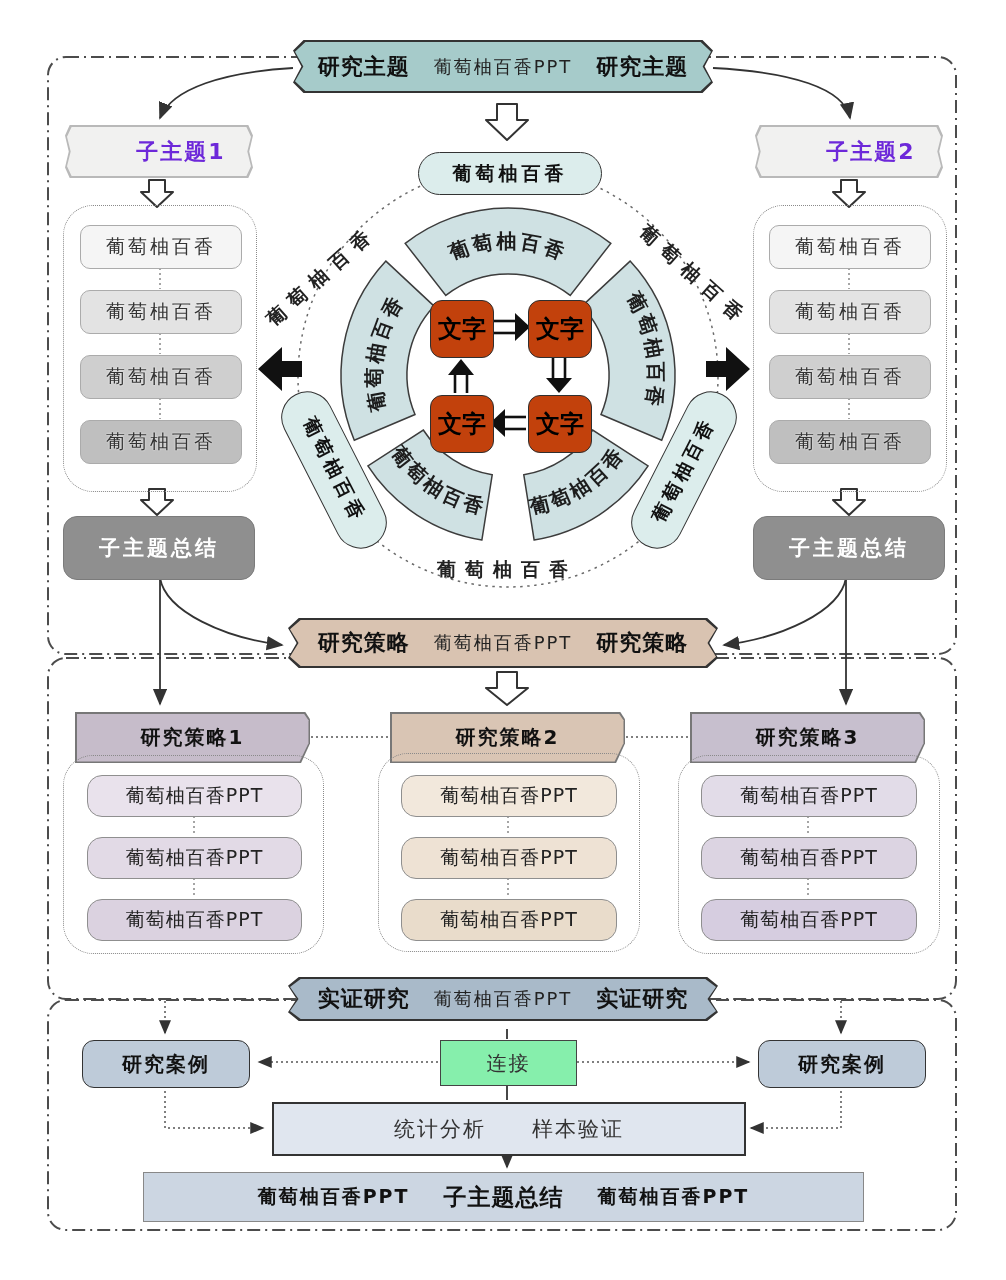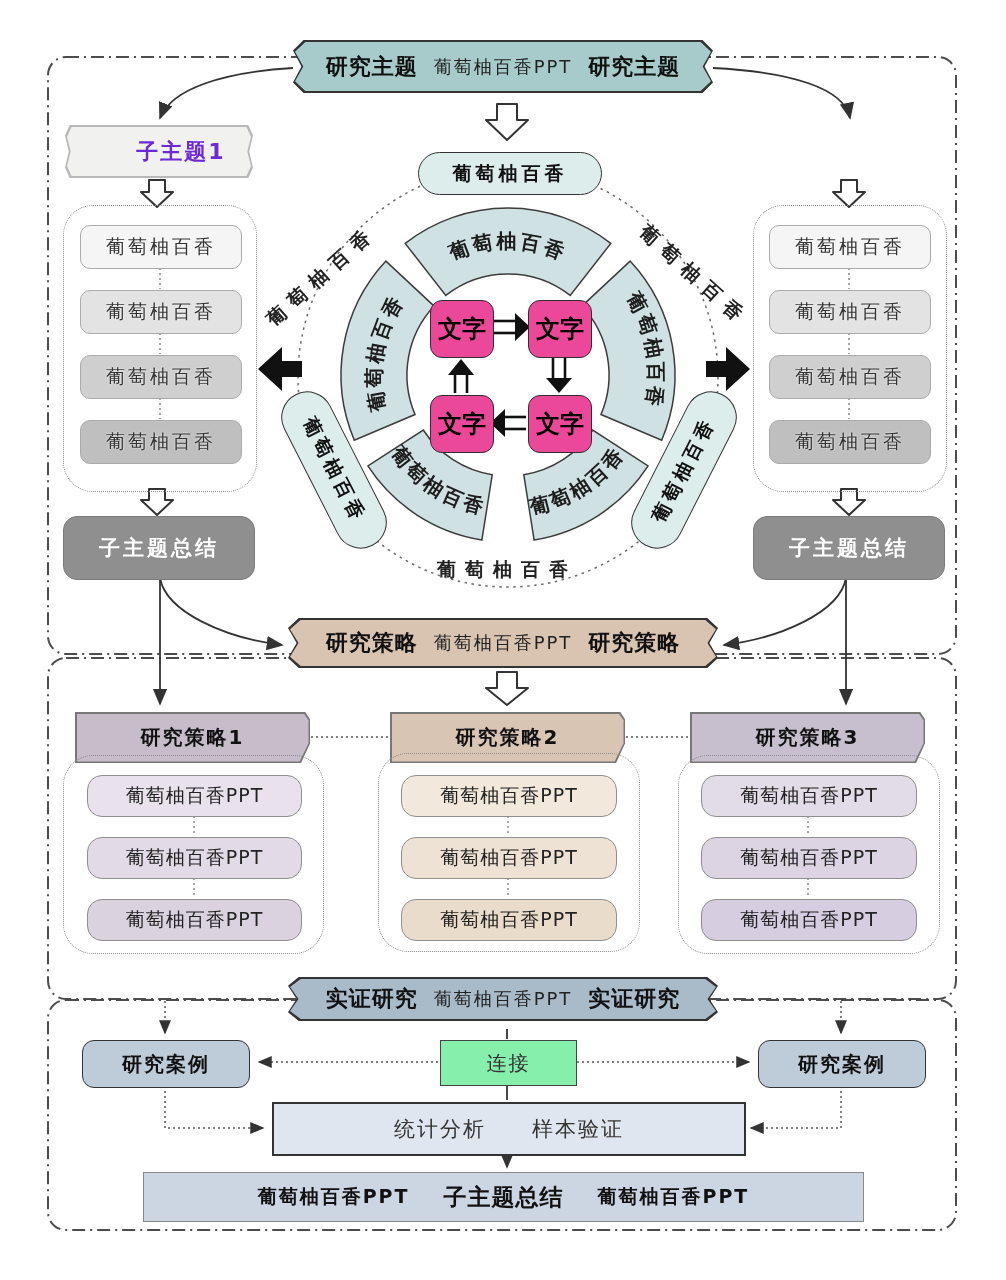--- a/index.html
+++ b/index.html
@@ -5,21 +5,21 @@
   html,body{margin:0;padding:0;background:#ffffff;}
   body{font-family:"DejaVu Sans","Liberation Sans",sans-serif;color:#222;}
   .stage{position:relative;width:1006px;height:1280px;background:#fff;overflow:hidden;margin:0 auto;}
   .stage svg.gfx{position:absolute;left:0;top:0;width:1006px;height:1280px;}
 
   
   .plaque{position:absolute;background:#333;
     clip-path:polygon(2.5% 0%,97.5% 0%,100% 20%,98% 50%,100% 80%,97.5% 100%,2.5% 100%,0% 80%,2% 50%,0% 20%);}
   .plaque .fill{position:absolute;left:2px;top:2px;right:2px;bottom:2px;
     clip-path:polygon(2.5% 0%,97.5% 0%,100% 20%,98% 50%,100% 80%,97.5% 100%,2.5% 100%,0% 80%,2% 50%,0% 20%);}
-  .plaque .txt{position:absolute;inset:0;display:flex;align-items:center;justify-content:center;white-space:nowrap;}
+  .plaque .txt{position:absolute;inset:0;display:flex;align-items:center;justify-content:center;white-space:nowrap;gap:8px;}
   .plaque.light{background:#b9b9b9;}
   .txt .b{font-weight:bold;font-size:22px;letter-spacing:1px;color:#111;}
   .txt .m{font-size:18px;letter-spacing:2px;margin:0 16px;color:#222;}
   .txt .hdr{font-weight:bold;font-size:22px;letter-spacing:2px;color:#6d28d9;margin-left:44px;}
 
   
   .fold{position:absolute;background:#777;
     clip-path:polygon(0 0,98% 0,100% 14%,100% 62%,96.2% 100%,0 100%);}
   .fold .fill{position:absolute;left:1.5px;top:1.5px;right:1.5px;bottom:1.5px;
     clip-path:polygon(0 0,98% 0,100% 14%,100% 62%,96.2% 100%,0 100%);}
@@ -37,21 +37,21 @@
     background:#8f8f8f;border:1px solid #7b7b7b;border-radius:14px;color:#fff;
     font-weight:bold;font-size:21px;letter-spacing:3px;}
   .pill{position:absolute;display:flex;align-items:center;justify-content:center;
     background:#dcedec;border:1.6px solid #333;border-radius:26px;
     font-weight:bold;font-size:19px;letter-spacing:4px;color:#111;}
   .ringlabel{position:absolute;display:flex;align-items:center;justify-content:center;
     font-weight:bold;font-size:19px;letter-spacing:9px;color:#222;white-space:nowrap;}
   .wbox{position:absolute;display:flex;align-items:center;justify-content:center;
     font-weight:bold;color:#111;white-space:nowrap;}
   .cycle-box{position:absolute;display:flex;align-items:center;justify-content:center;
-    background:#ec4899;border:1.6px solid #2f2f2f;border-radius:12px;
+    background:#c2410c;border:1.6px solid #2f2f2f;border-radius:12px;
     font-weight:bold;font-size:24px;color:#000;}
 
   svg text.arcTxt{font-weight:bold;font-size:20px;letter-spacing:3px;fill:#1c1c1c;
     font-family:"DejaVu Sans","Liberation Sans",sans-serif;}
 </style>
 </head>
 <body>
 
 <div class="stage">
 
@@ -165,20 +165,26 @@
       <span class="b">研究主题</span>
     </div>
   </div>
 
   <div class="plaque light" style="left:65px;top:125px;width:188px;height:53px;">
     <div class="fill" style="background:#f1f1f0;"></div>
     <div class="txt">
         <span class="hdr">子主题1</span>
       </div>
   </div>
+  <div class="plaque light" style="left:755px;top:125px;width:188px;height:53px;">
+    <div class="fill" style="background:#f1f1f0;"></div>
+    <div class="txt">
+        <span class="hdr">子主题2</span>
+      </div>
+  </div>
 
   <div class="dotbox" style="left:63px;top:205px;width:192px;height:285px;"></div>
   <div class="item" style="left:80px;top:225px;width:160px;height:42px;background:#f5f5f5;">葡萄柚百香</div>
   <div class="item" style="left:80px;top:290px;width:160px;height:42px;background:#e3e3e3;">葡萄柚百香</div>
   <div class="item" style="left:80px;top:355px;width:160px;height:42px;background:#cfcfcf;">葡萄柚百香</div>
   <div class="item" style="left:80px;top:420px;width:160px;height:42px;background:#bfbfbf;">葡萄柚百香</div>
 
   <div class="dotbox" style="left:753px;top:205px;width:192px;height:285px;"></div>
   <div class="item" style="left:769px;top:225px;width:160px;height:42px;background:#f5f5f5;">葡萄柚百香</div>
   <div class="item" style="left:769px;top:290px;width:160px;height:42px;background:#e3e3e3;">葡萄柚百香</div>

